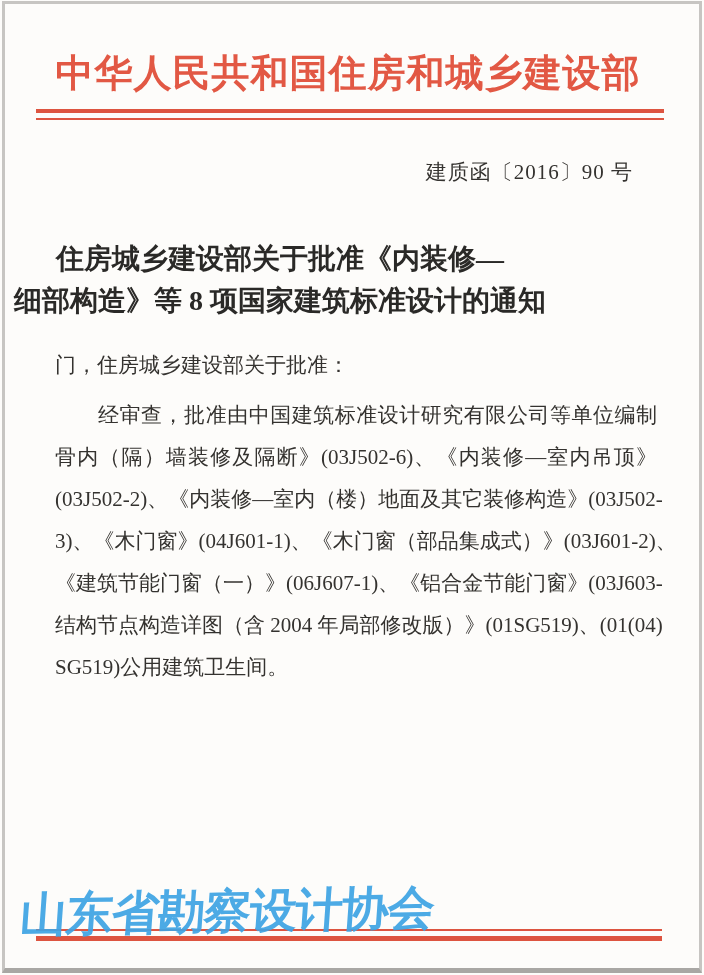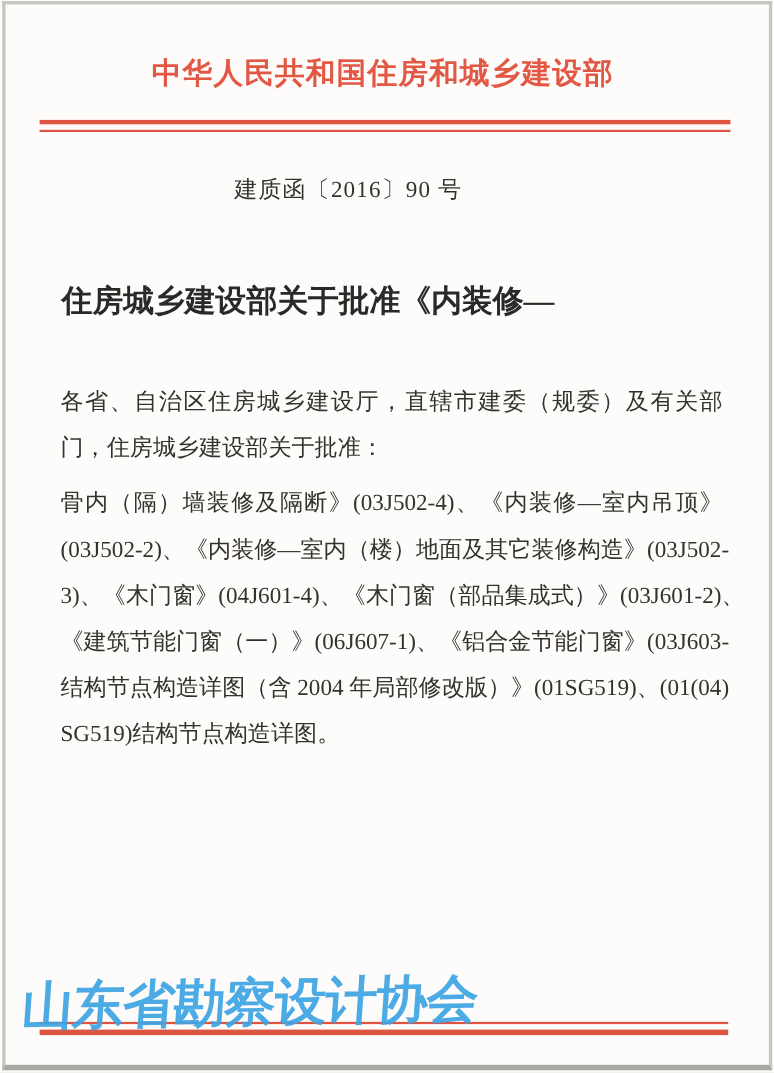--- a/index.html
+++ b/index.html
@@ -16,53 +16,52 @@
     inset: 1px 2px 2px 2px;
     border: 3px solid #c7c5c2;
     border-bottom: 5px solid #a9a7a4;
     pointer-events: none;
     z-index: 1;
   }
   .letterhead-title {
     position: absolute;
     top: 48px; left: 0; width: 696px;
     text-align: center;
-    font-size: 27px;
+    font-size: 38px;
     font-weight: 700;
     letter-spacing: 1px;
     color: var(--accent-red);
     white-space: nowrap;
     z-index: 2;
   }
   .rule { position: absolute; background: var(--rule-red); z-index: 2; }
   .rule-top-thick { left: 36px; top: 109px; width: 628px; height: 4px; }
   .rule-top-thin  { left: 36px; top: 118px; width: 628px; height: 2px; }
   .rule-bottom-thin  { left: 36px; top: 929px; width: 626px; height: 2px; }
   .rule-bottom-thick { left: 36px; top: 936px; width: 626px; height: 5px; }
   .doc-number {
     position: absolute;
     top: 158px; left: 0; width: 704px;
     box-sizing: border-box;
     padding-right: 71px;
-    text-align: center;
+    text-align: right;
     font-size: 21px;
     letter-spacing: 1px;
     color: var(--ink);
     z-index: 2;
   }
   .doc-title {
     position: absolute;
     top: 238px; left: 0; width: 560px;
     text-align: center;
     font-size: 28px;
     font-weight: 700;
     line-height: 42px;
     color: #2a2927;
     z-index: 2;
-    margin-top: 16px;
   }
   .doc-body {
     position: absolute;
     top: 344px; left: 55px; width: 602px;
     font-size: 21px;
     color: var(--ink);
     z-index: 2;
   }
   .paragraph { margin: 0; }
   .paragraph + .paragraph { margin-top: 8px; }
@@ -97,34 +96,35 @@
 
   <div class="letterhead-title">中华人民共和国住房和城乡建设部</div>
 
   <div class="rule rule-top-thick"></div>
   <div class="rule rule-top-thin"></div>
 
   <div class="doc-number">建质函〔2016〕90 号</div>
 
   <div class="doc-title">
     <div class="title-line">住房城乡建设部关于批准《内装修—</div>
+    <div class="title-line">细部构造》等 8 项国家建筑标准设计的通知</div>
   </div>
 
   <div class="doc-body">
     <div class="paragraph">
-        <div class="line">各省、自治区住房城乡建设厅，直辖市建委（规委）及有关部</div>
         <div class="line">门，住房城乡建设部关于批准：</div>
       </div>
     <div class="paragraph">
-        <div class="line">骨内（隔）墙装修及隔断》(03J502-4)、《内装修—室内吊顶》</div>
+        <div class="line">　　经审查，批准由中国建筑标准设计研究有限公司等单位编制</div>
+        <div class="line">骨内（隔）墙装修及隔断》(03J502-6)、《内装修—室内吊顶》</div>
         <div class="line">(03J502-2)、《内装修—室内（楼）地面及其它装修构造》(03J502-</div>
-        <div class="line">3)、《木门窗》(04J601-4)、《木门窗（部品集成式）》(03J601-2)、</div>
+        <div class="line">3)、《木门窗》(04J601-1)、《木门窗（部品集成式）》(03J601-2)、</div>
         <div class="line">《建筑节能门窗（一）》(06J607-1)、《铝合金节能门窗》(03J603-</div>
         <div class="line">结构节点构造详图（含 2004 年局部修改版）》(01SG519)、(01(04)</div>
-        <div class="line">SG519)结构节点构造详图。</div>
+        <div class="line">SG519)公用建筑卫生间。</div>
       </div>
   </div>
 
   <div class="rule rule-bottom-thin"></div>
   <div class="rule rule-bottom-thick"></div>
 
   <div class="watermark">山东省勘察设计协会</div>
 
 </div>
 

